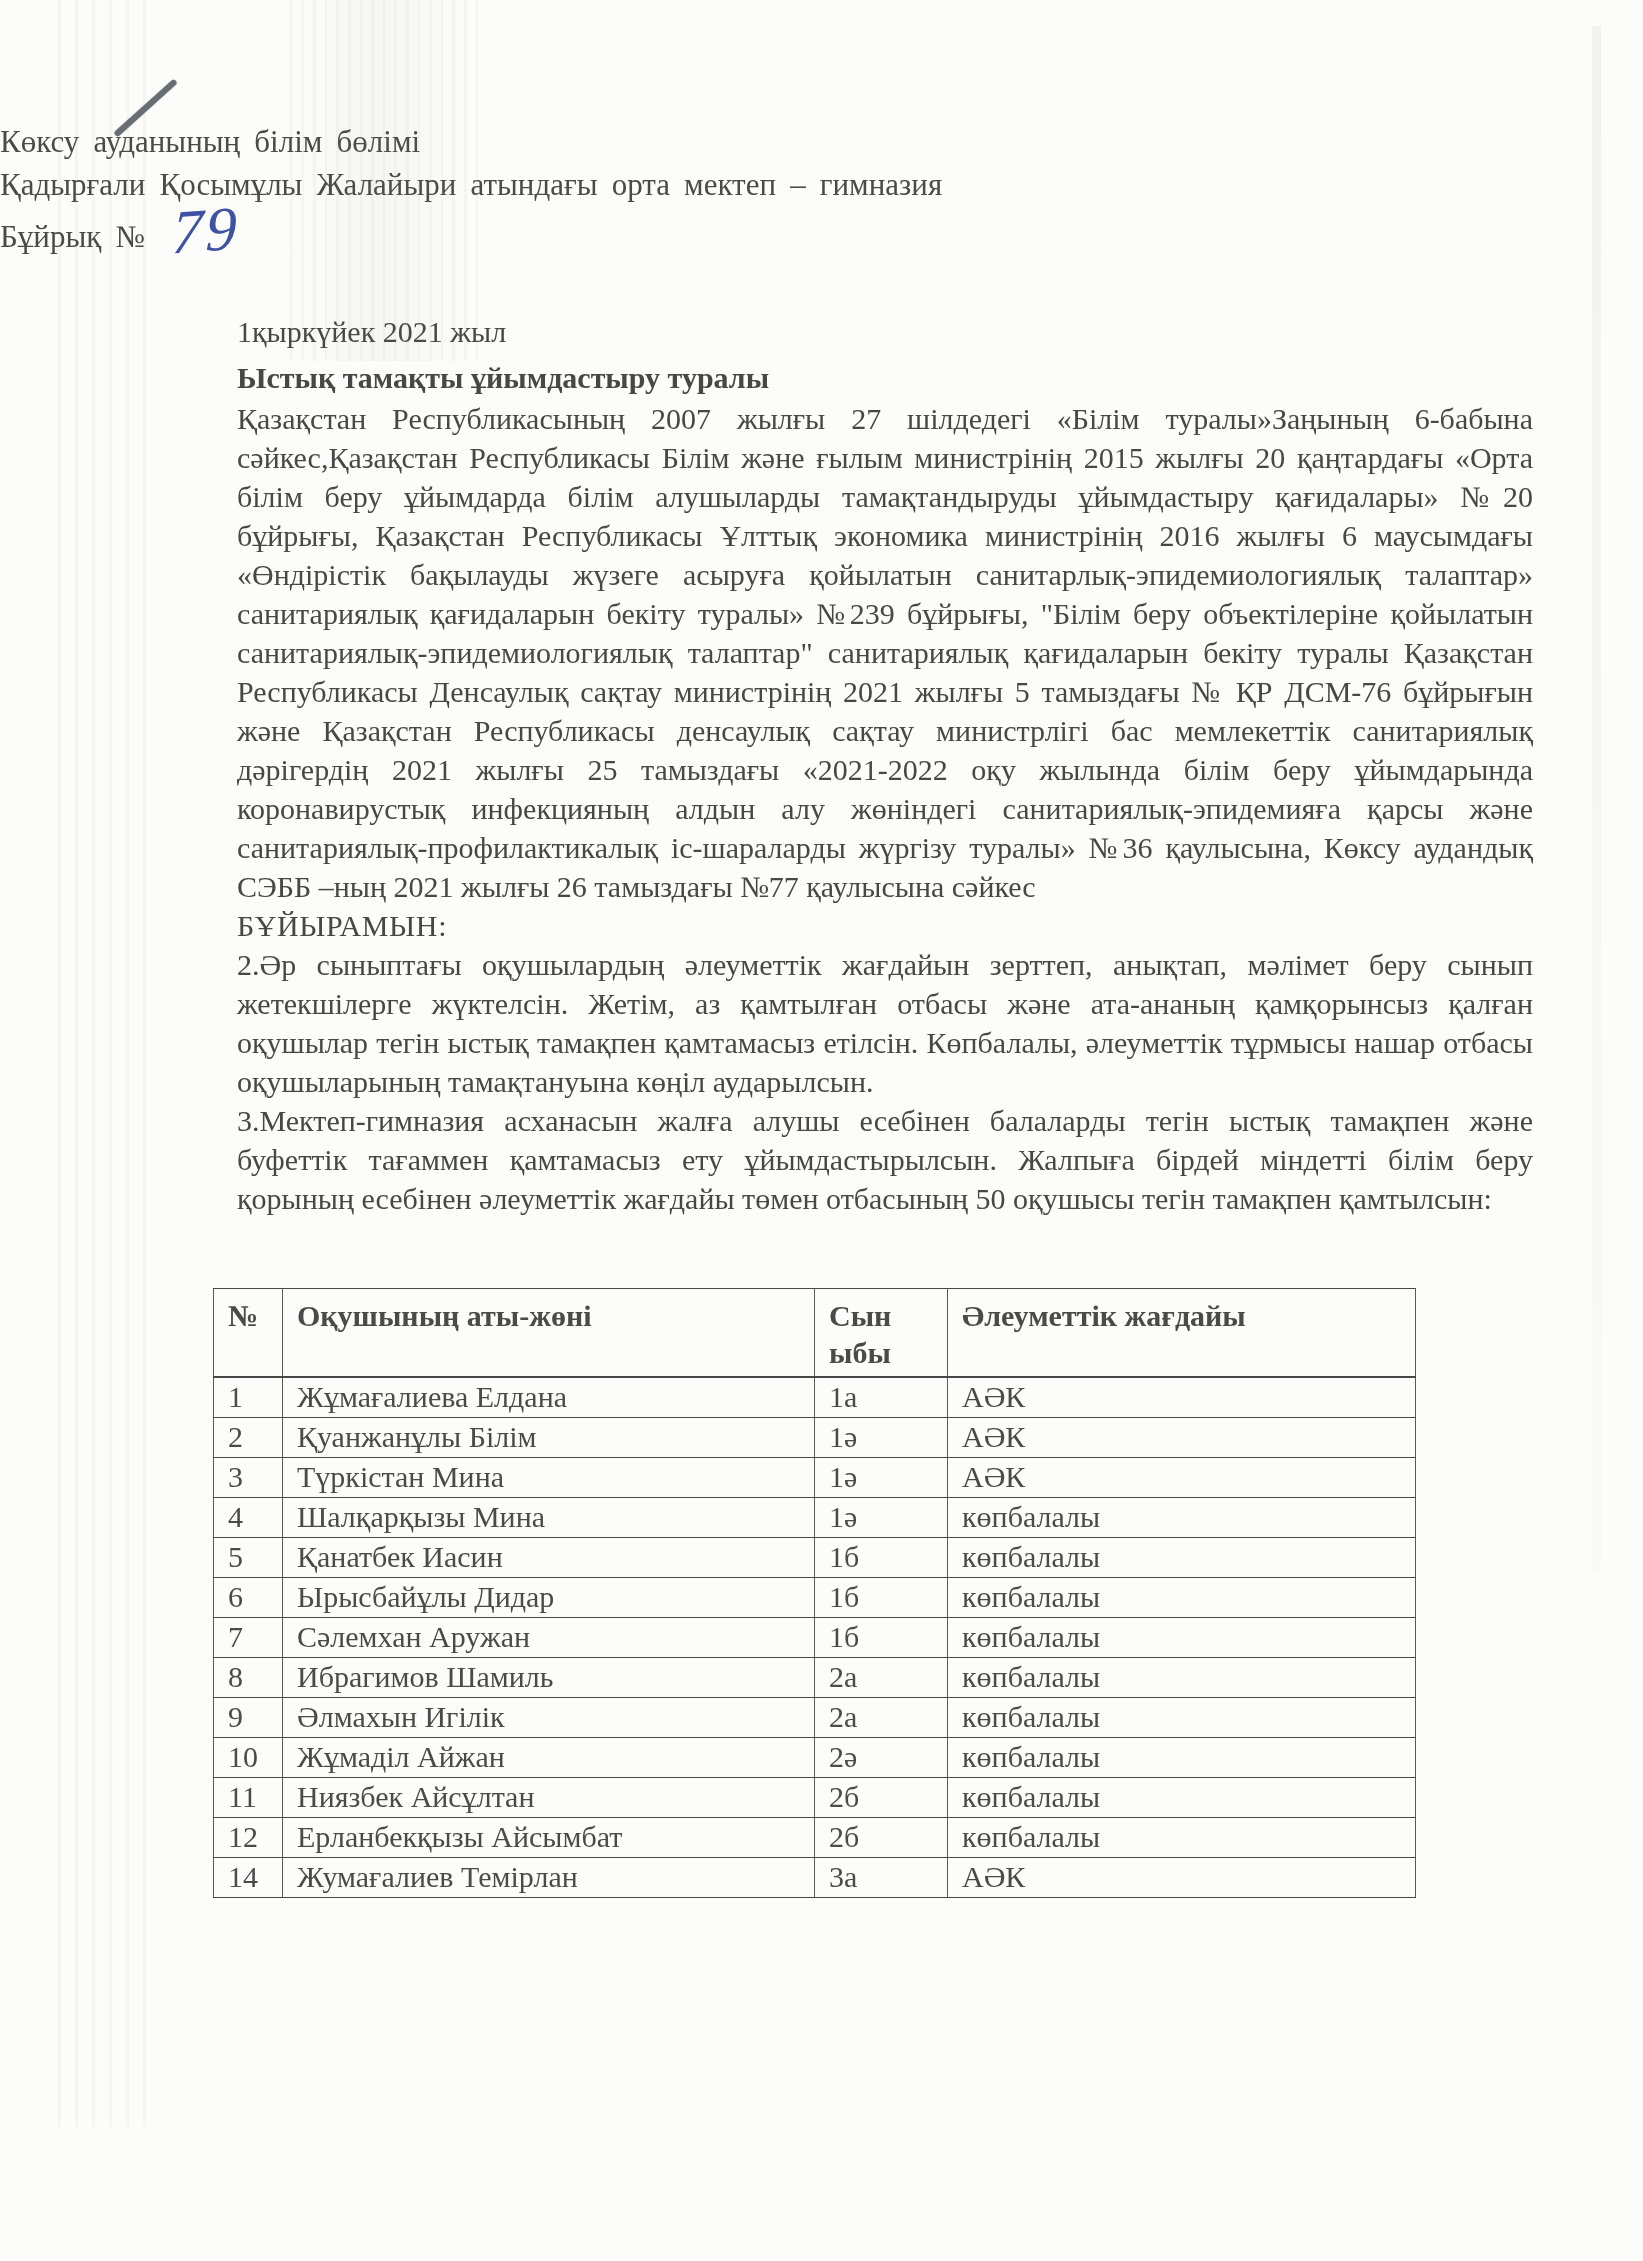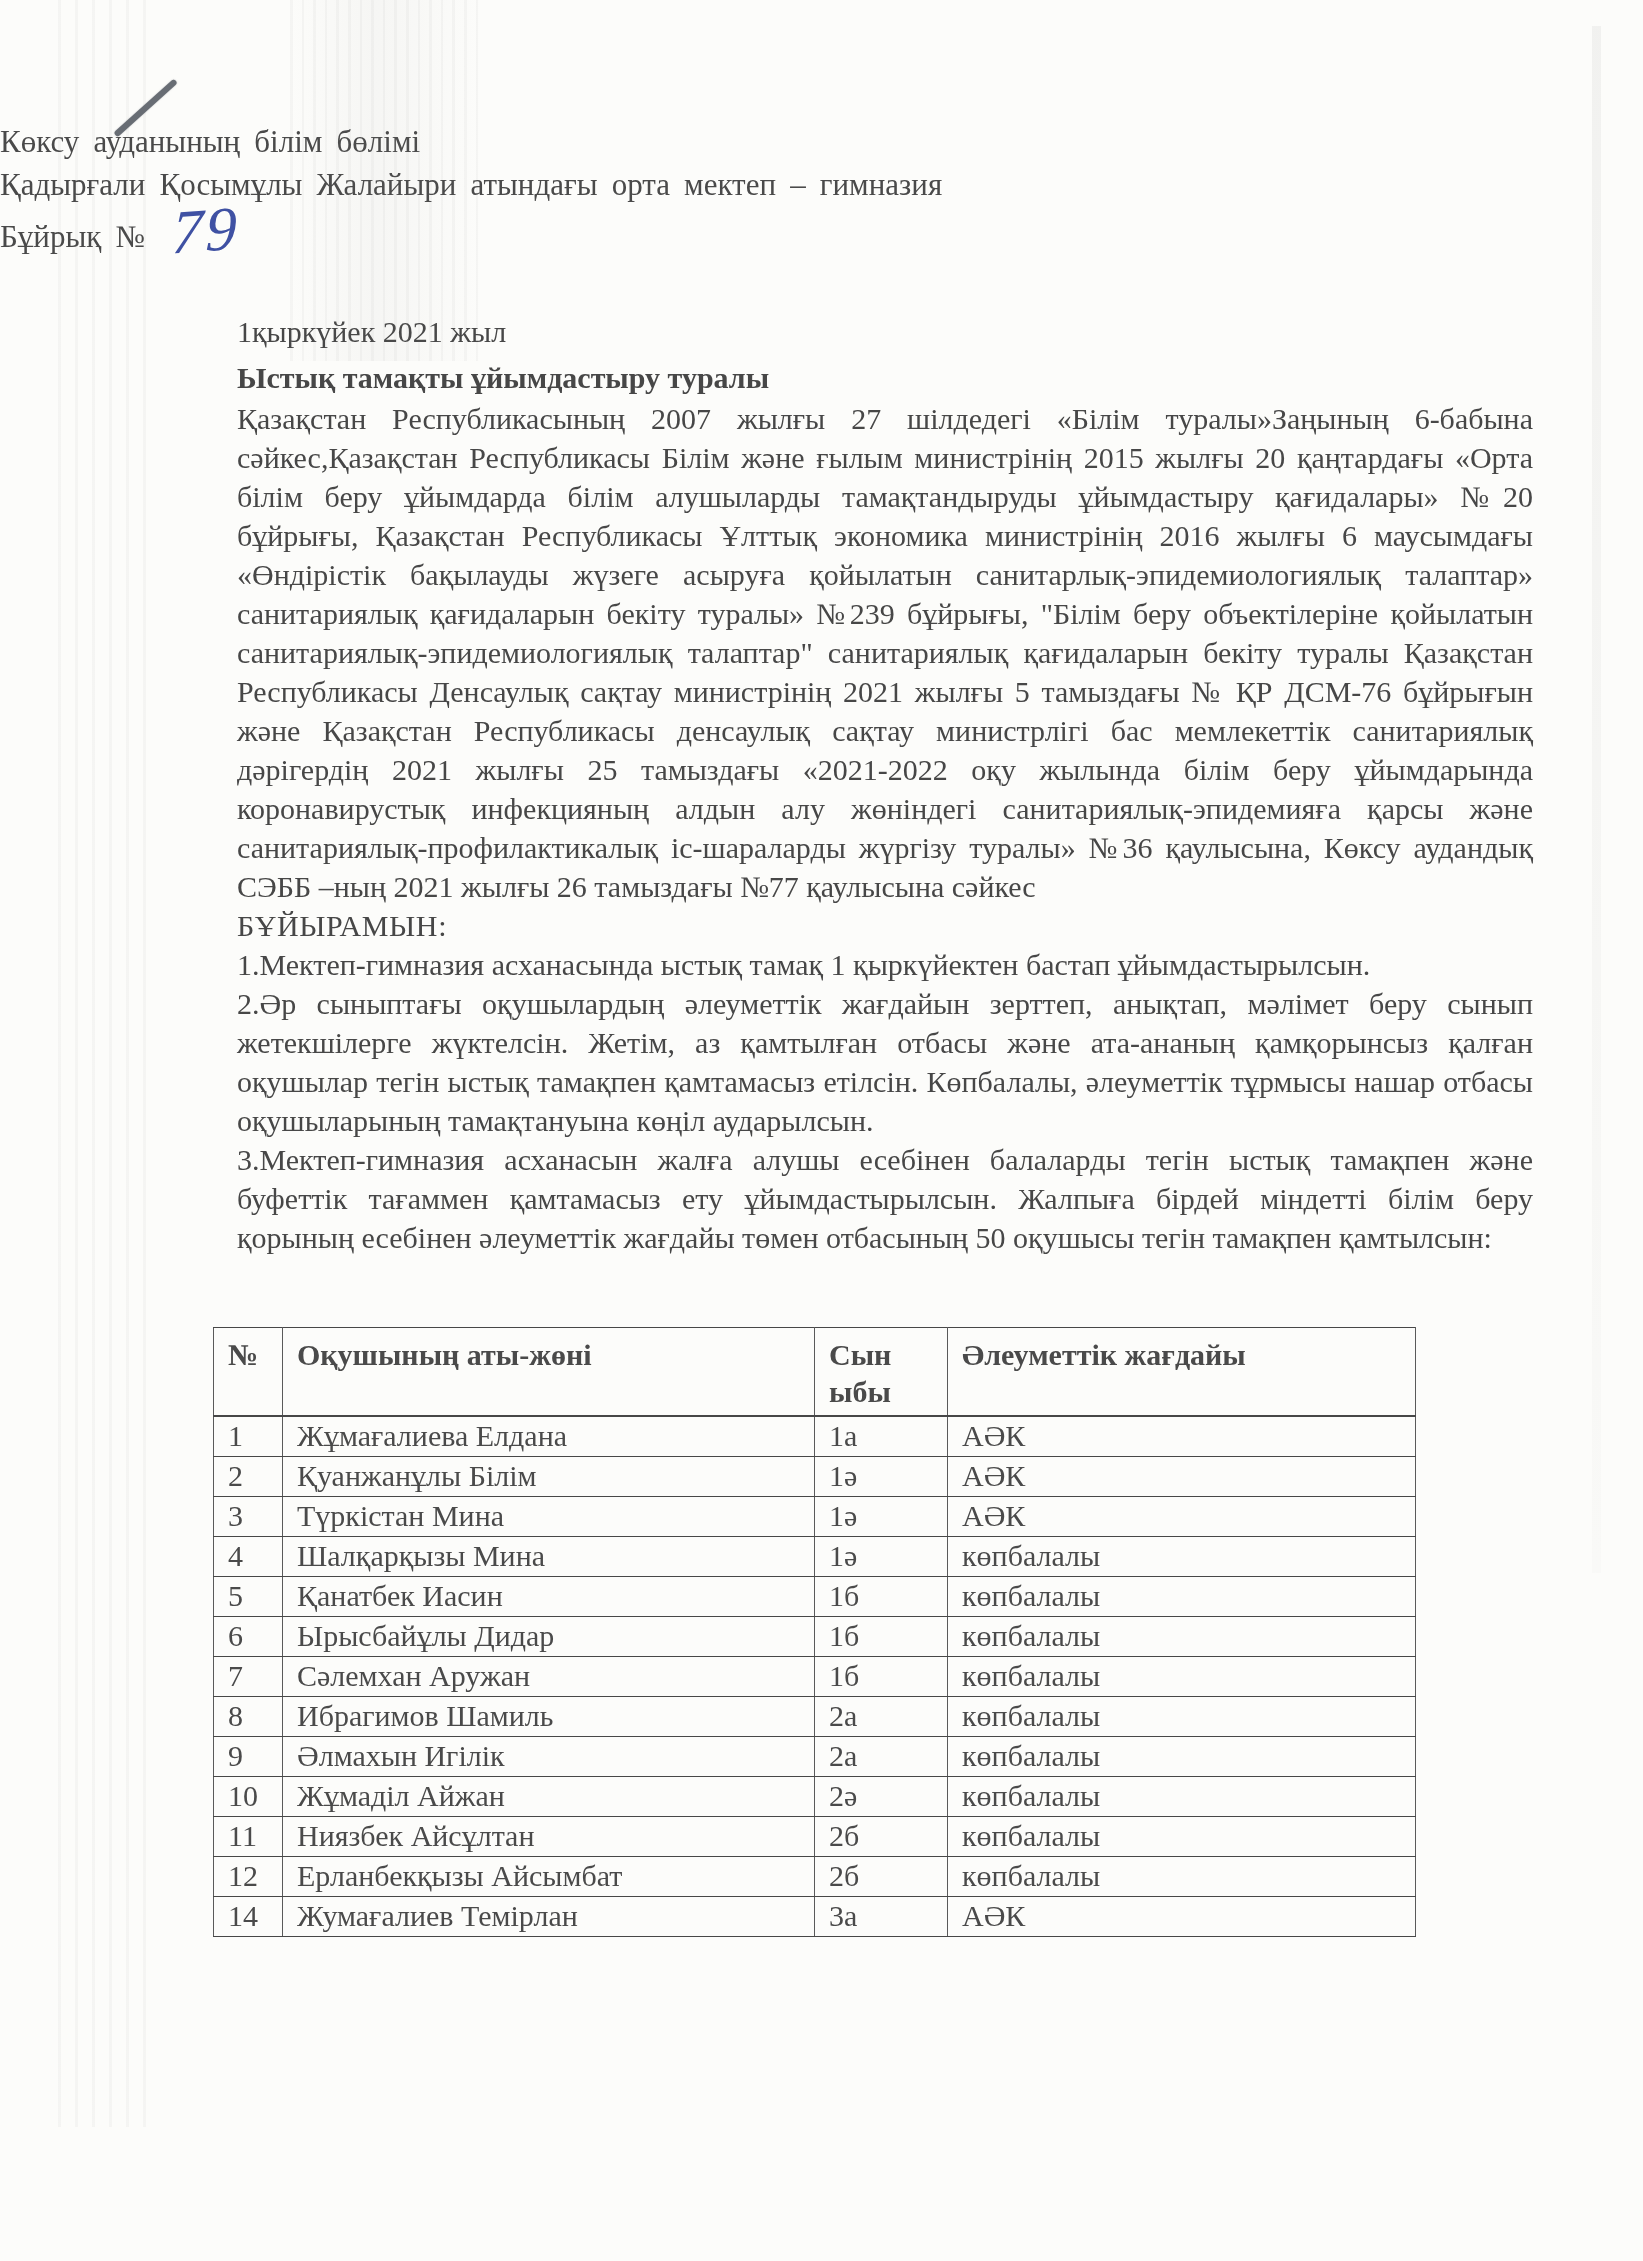--- a/index.html
+++ b/index.html
@@ -153,21 +153,20 @@
       <span>Бұйрық  №</span>
       <span class="order-number" style="color: rgb(63, 81, 163);">79</span>
     </div>
   </div>
 
   <div class="content">
     <p class="date-line">1қыркүйек 2021 жыл</p>
     <p class="subject-line">Ыстық тамақты ұйымдастыру туралы</p>
     <p class="preamble">Қазақстан  Республикасының 2007 жылғы 27 шілдедегі  «Білім туралы»Заңының 6-бабына сәйкес,Қазақстан Республикасы Білім және ғылым министрінің 2015 жылғы 20 қаңтардағы «Орта білім беру ұйымдарда білім алушыларды тамақтандыруды ұйымдастыру қағидалары» №20 бұйрығы, Қазақстан Республикасы Ұлттық экономика министрінің 2016 жылғы 6 маусымдағы «Өндірістік бақылауды жүзеге асыруға қойылатын санитарлық-эпидемиологиялық талаптар» санитариялық қағидаларын бекіту туралы» №239 бұйрығы, "Білім беру объектілеріне қойылатын санитариялық-эпидемиологиялық талаптар" санитариялық қағидаларын бекіту туралы Қазақстан Республикасы Денсаулық сақтау министрінің 2021 жылғы 5 тамыздағы № ҚР ДСМ-76  бұйрығын  және Қазақстан Республикасы денсаулық сақтау министрлігі бас мемлекеттік санитариялық дәрігердің 2021 жылғы 25 тамыздағы «2021-2022 оқу жылында білім беру ұйымдарында коронавирустық инфекцияның алдын алу жөніндегі санитариялық-эпидемияға қарсы  және санитариялық-профилактикалық іс-шараларды жүргізу туралы» №36  қаулысына, Көксу аудандық СЭББ –ның 2021 жылғы 26 тамыздағы №77 қаулысына сәйкес</p>
     <p class="resolve-word">БҰЙЫРАМЫН:</p>
-    <p class="order-item">1.Мектеп-гимназия асханасында ыстық тамақ 1 қыркүйектен бастап ұйымдастырылсын.</p>
     <p class="order-item">2.Әр сыныптағы оқушылардың әлеуметтік жағдайын зерттеп, анықтап, мәлімет беру сынып жетекшілерге жүктелсін. Жетім, аз қамтылған отбасы және ата-ананың қамқорынсыз қалған оқушылар тегін ыстық тамақпен қамтамасыз етілсін. Көпбалалы, әлеуметтік тұрмысы нашар отбасы оқушыларының тамақтануына көңіл аударылсын.</p>
     <p class="order-item">3.Мектеп-гимназия асханасын жалға алушы есебінен балаларды тегін ыстық тамақпен және буфеттік тағаммен қамтамасыз ету ұйымдастырылсын. Жалпыға бірдей міндетті білім беру қорының есебінен әлеуметтік жағдайы төмен отбасының 50 оқушысы тегін тамақпен қамтылсын:</p>
   </div>
 
   <div class="table-wrap">
     <table class="students">
       <colgroup>
         <col class="c-num">
           <col class="c-name">
           <col class="c-class">

